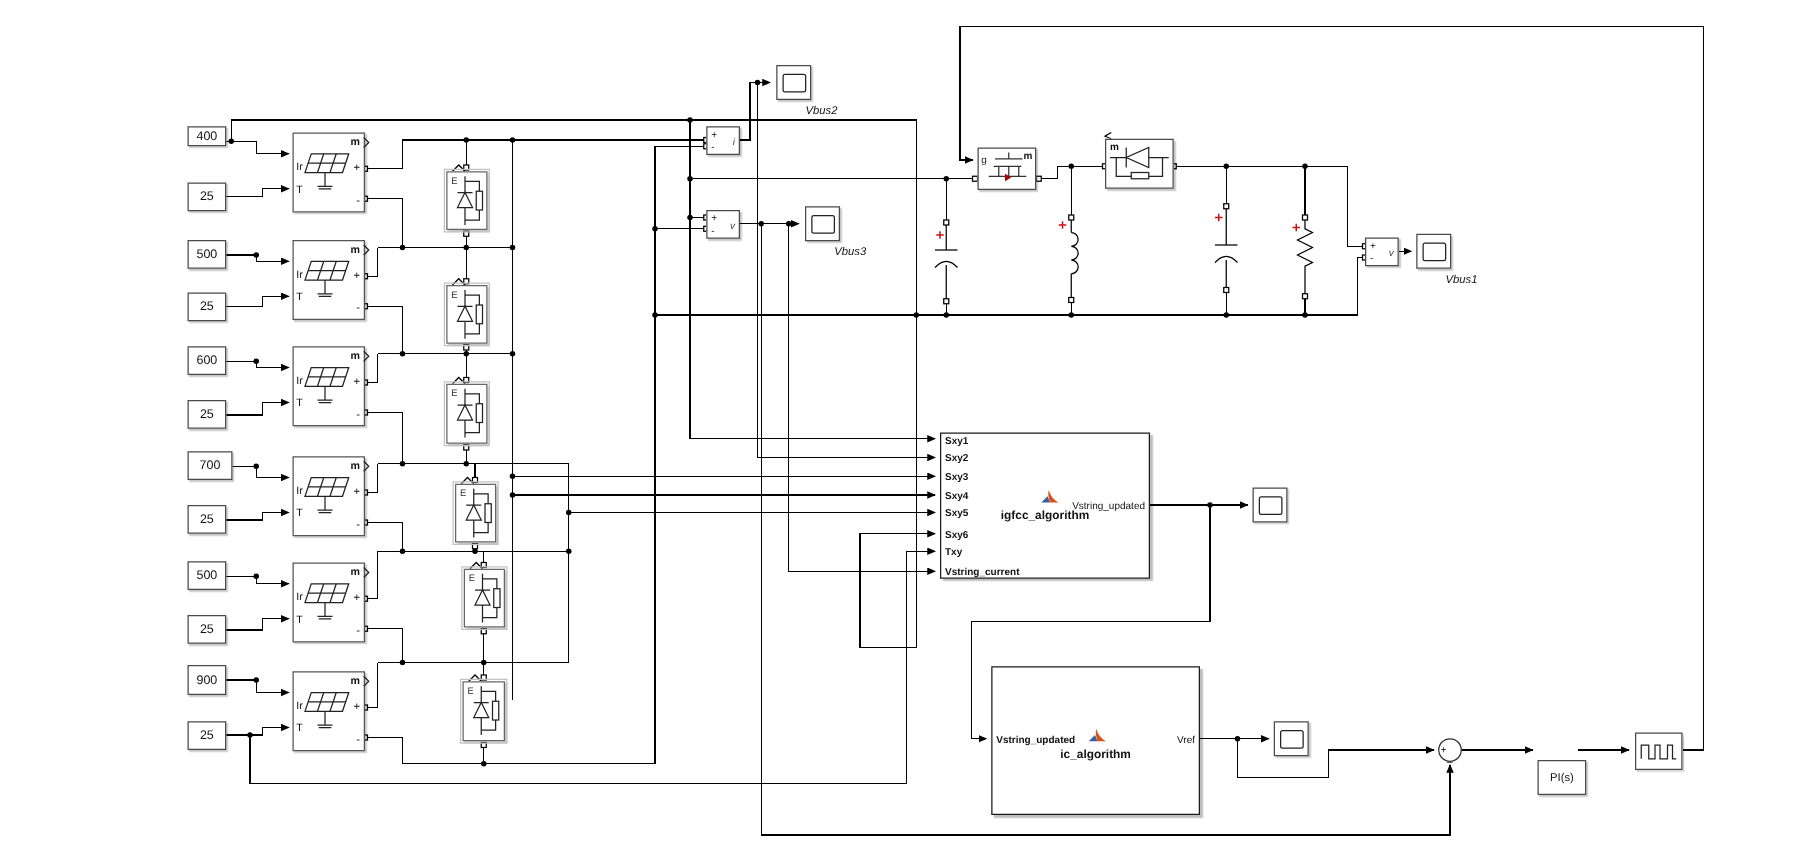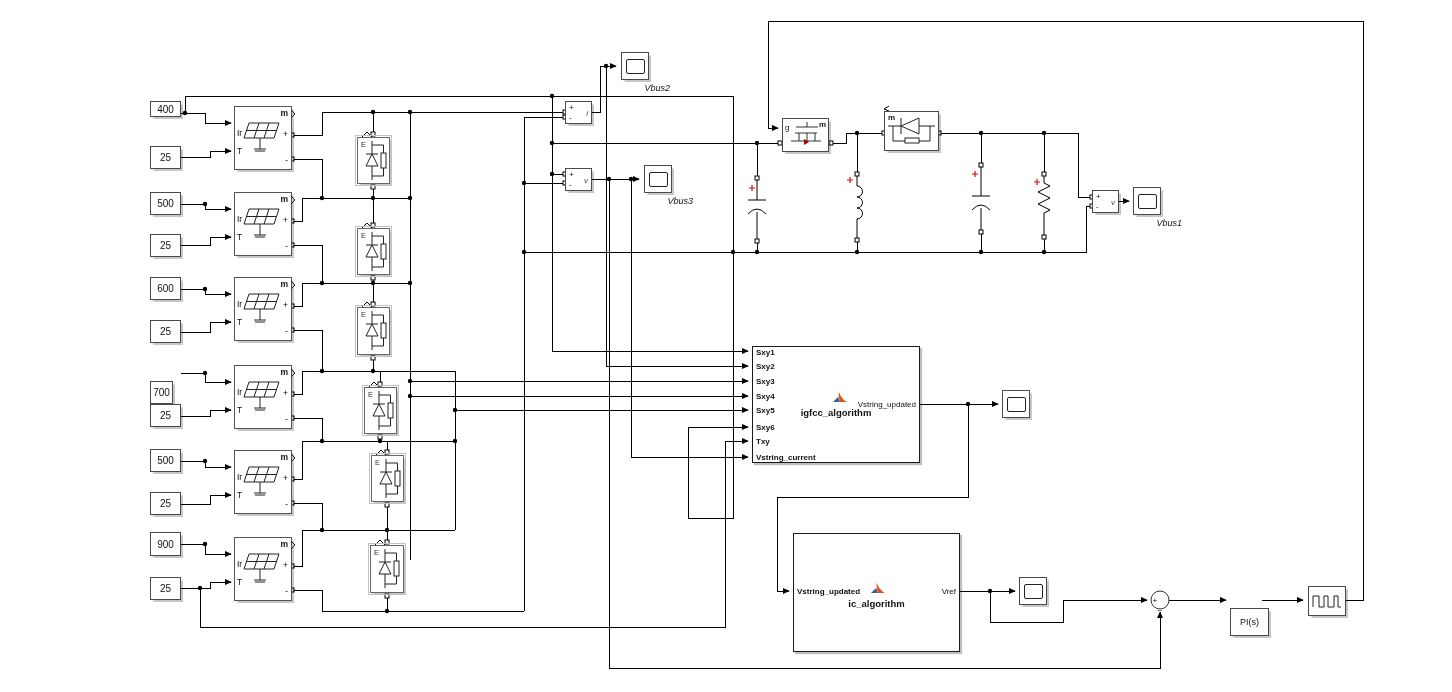--- a/index.html
+++ b/index.html
@@ -350,21 +350,21 @@
     </div>
     <div class="blk const" style="left: 150px; top: 234px; width: 31px; height: 23px;">
       <span>25</span>
     </div>
     <div class="blk const" style="left: 150px; top: 277px; width: 31px; height: 23px;">
       <span>600</span>
     </div>
     <div class="blk const" style="left: 150px; top: 320px; width: 31px; height: 23px;">
       <span>25</span>
     </div>
-    <div class="blk const" style="left: 150px; top: 361px; width: 23px; height: 23px; margin-top: 20px;">
+    <div class="blk const" style="left: 150px; top: 361px; width: 36px; height: 23px;">
       <span>700</span>
     </div>
     <div class="blk const" style="left: 150px; top: 404px; width: 31px; height: 23px;">
       <span>25</span>
     </div>
     <div class="blk const" style="left: 150px; top: 449px; width: 31px; height: 23px;">
       <span>500</span>
     </div>
     <div class="blk const" style="left: 150px; top: 492px; width: 31px; height: 23px;">
       <span>25</span>

